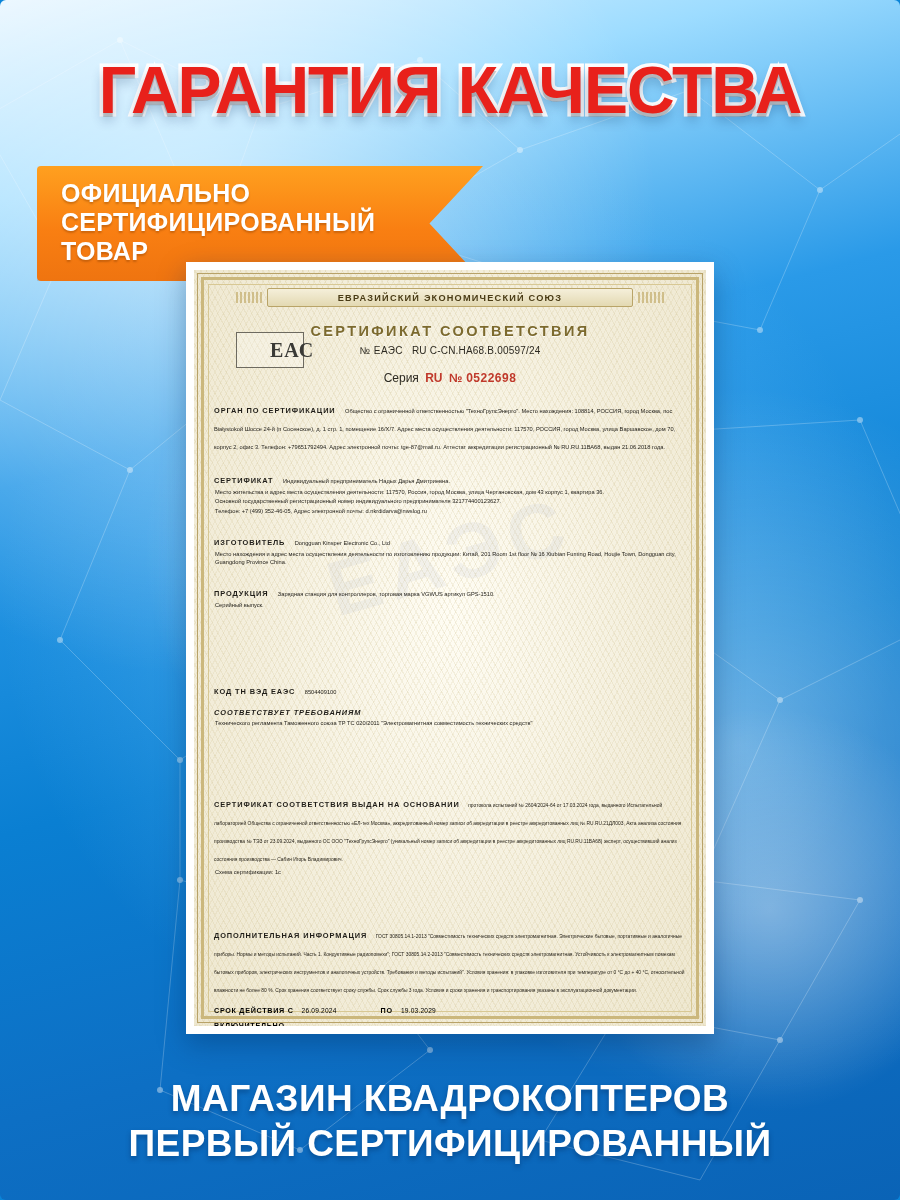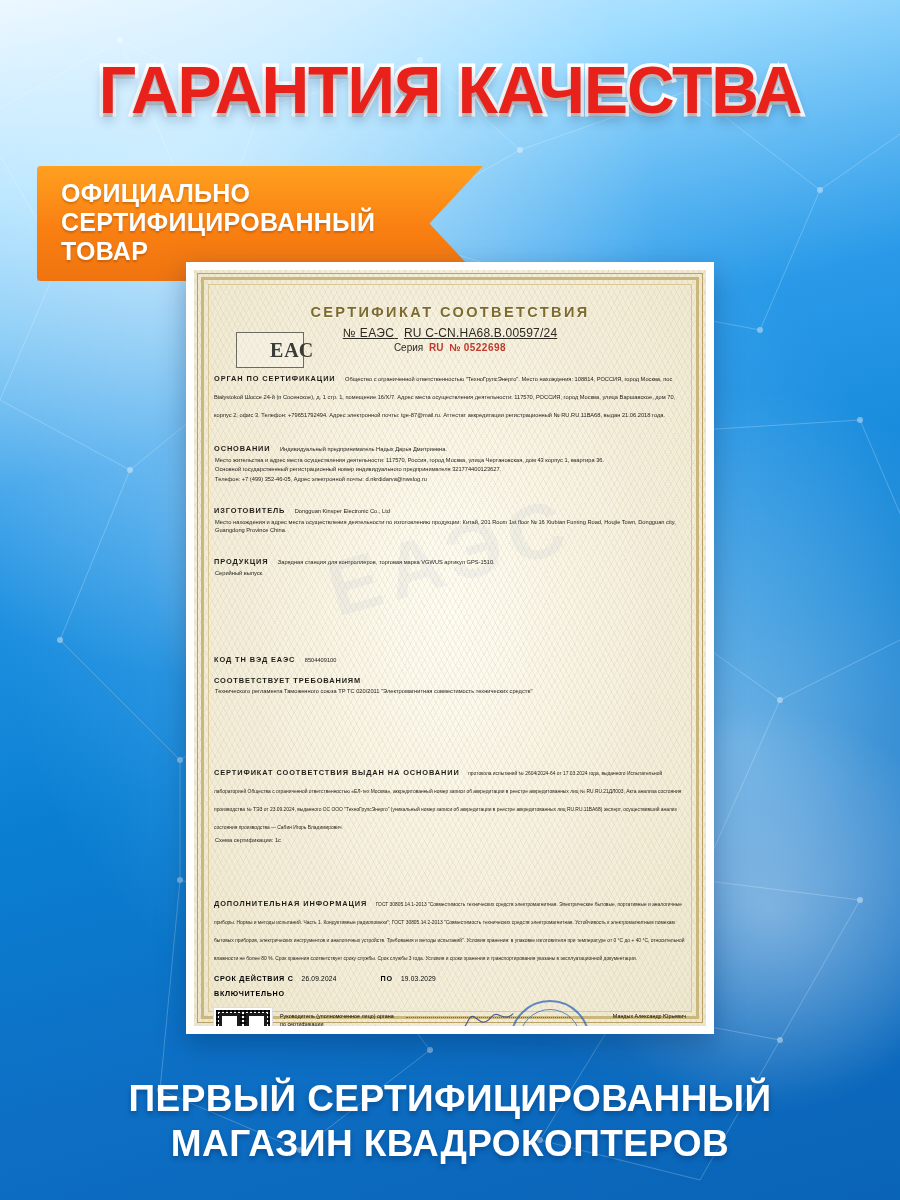--- a/index.html
+++ b/index.html
@@ -18,20 +18,21 @@
   .stage {
     position: relative;
     width: 900px;
     height: 1200px;
     background:
       radial-gradient(circle at 22% 18%, rgba(255,255,255,0.55) 0%, rgba(255,255,255,0.0) 38%),
       radial-gradient(circle at 82% 62%, rgba(255,255,255,0.35) 0%, rgba(255,255,255,0.0) 34%),
       radial-gradient(circle at 50% 50%, rgba(120,200,255,0.55) 0%, rgba(10,120,205,0.0) 60%),
       linear-gradient(165deg, #e8f6ff 0%, #9ddcff 14%, #2a9ae8 34%, #0a7fd2 58%, #0d6fc4 78%, #0a63b6 100%);
     overflow: hidden;
+    border-radius: 6px;
   }
   .netlayer {
     position: absolute;
     inset: 0;
     opacity: 0.5;
     pointer-events: none;
   }
   .glow {
     position: absolute;
     border-radius: 50%;
@@ -204,34 +205,33 @@
     text-align: center;
     font-size: 14.5px;
     font-weight: bold;
     letter-spacing: 2.4px;
     color: #7c6a2e;
     text-shadow: 0 1px 0 rgba(255,255,255,0.8);
   }
 
   .num-row {
     text-align: center;
-    font-size: 12px;
+    font-size: 10px;
     color: #2d2a22;
     margin-top: 6px;
     letter-spacing: .2px;
-    text-decoration: underline;
   }
   .num-row .label { letter-spacing: .4px; }
   .num-row .val { margin-left: 6px; }
 
   .series-row {
     text-align: center;
-    font-size: 10px;
+    font-size: 12px;
     color: #2d2a22;
-    margin-top: 2px;
+    margin-top: 15px;
   }
   .series-ru { color: #c0392b; font-weight: bold; margin: 0 3px; }
   .series-no { color: #c0392b; font-weight: bold; letter-spacing: .5px; }
 
   
   .eac {
     position: absolute;
     left: 22px;
     top: 44px;
     width: 66px;
@@ -450,20 +450,27 @@
   </div>
 
   <div class="cert-wrap">
     <div class="cert">
       <div class="cert-guilloche"></div>
       <div class="cert-border"></div>
       <div class="watermark">ЕАЭС</div>
 
       <div class="cert-inner">
 
+        <div style="position:relative;">
+          <div class="eaeu-banner">
+            <div class="banner-flank l"></div>
+            <span>ЕВРАЗИЙСКИЙ ЭКОНОМИЧЕСКИЙ СОЮЗ</span>
+            <div class="banner-flank r"></div>
+          </div>
+        </div>
 
         <div class="cert-title">СЕРТИФИКАТ СООТВЕТСТВИЯ</div>
 
         <div class="eac">
           <span>ЕАС</span>
         </div>
 
         <div class="num-row">
           <span class="label">№ ЕАЭС</span>
           <span class="val">RU C-CN.НА68.В.00597/24</span>
@@ -475,21 +482,21 @@
           <span class="series-no">№</span>
           <span class="series-no">0522698</span>
         </div>
 
         <div class="section" style="margin-top:14px;">
           <span class="sec-head">ОРГАН ПО СЕРТИФИКАЦИИ</span>
           <span class="sec-body">Общество с ограниченной ответственностью "ТехноГрупсЭнерго". Место нахождения: 108814, РОССИЯ, город Москва, пос Białystokой Шоссе 24-й (п Сосенское), д. 1 стр. 1, помещение 16/Х/7. Адрес места осуществления деятельности: 117570, РОССИЯ, город Москва, улица Варшавское, дом 70, корпус 2, офис 3. Телефон: +79651792494. Адрес электронной почты: tge-87@mail.ru. Аттестат аккредитации регистрационный № RU.RU.11ВА68, выдан 21.06.2018 года.</span>
         </div>
 
         <div class="section" style="margin-top:16px;">
-          <span class="sec-head">ОСНОВАНИИ</span>
+          <span class="sec-head">СЕРТИФИКАТ</span>
           <span class="sec-body">Индивидуальный предприниматель Надых Дарья Дмитриевна.</span>
           <div class="sec-lines">Место жительства и адрес места осуществления деятельности: 117570, Россия, город Москва, улица Чертановская, дом 43 корпус 1, квартира 36.</div>
           <div class="sec-lines">Основной государственный регистрационный номер индивидуального предпринимателя 321774400123627.</div>
           <div class="sec-lines">Телефон: +7 (499) 352-46-05, Адрес электронной почты: d.nkrdidarva@nwslog.ru</div>
         </div>
 
         <div class="section" style="margin-top:16px;">
           <span class="sec-head">ИЗГОТОВИТЕЛЬ</span>
           <span class="sec-body">Dongguan Kinsper Electronic Co., Ltd</span>
           <div class="sec-lines">Место нахождения и адрес места осуществления деятельности по изготовлению продукции: Китай, 201 Room 1st floor № 16 Xiubian Fuming Road, Houjie Town, Dongguan city, Guangdong Province China.</div>
@@ -500,21 +507,21 @@
           <span class="sec-body">Зарядная станция для контроллеров, торговая марка VGWUS артикул GPS-1510.</span>
           <div class="sec-lines">Серийный выпуск.</div>
         </div>
 
         <div class="section" style="margin-top:70px;">
           <span class="sec-head">КОД ТН ВЭД ЕАЭС</span>
           <span class="sec-body">8504409100</span>
         </div>
 
         <div class="section" style="margin-top:10px;">
-          <div class="sec-head" style="display:block;">СООТВЕТСТВУЕТ ТРЕБОВАНИЯМ</div>
+          <div class="sec-head" style="display:block;font-style:italic;">СООТВЕТСТВУЕТ ТРЕБОВАНИЯМ</div>
           <div class="sec-lines" style="margin-top:2px;">Технического регламента Таможенного союза ТР ТС 020/2011 "Электромагнитная совместимость технических средств"</div>
         </div>
 
         <div class="section" style="margin-top:66px;">
           <span class="sec-head">СЕРТИФИКАТ СООТВЕТСТВИЯ ВЫДАН НА ОСНОВАНИИ</span>
           <span class="tiny-block" style="display:inline; margin-left:4px;">протокола испытаний № 2604/2024-64 от 17.03.2024 года, выданного Испытательной лабораторией Общества с ограниченной ответственностью «ЕЛ-тех Москва», аккредитованный номер записи об аккредитации в реестре аккредитованных лиц № RU.RU.21ДЛ003, Акта анализа состояния производства № ТЭЗ от 23.09.2024, выданного ОС ООО "ТехноГрупсЭнерго" (уникальный номер записи об аккредитации в реестре аккредитованных лиц RU.RU.11ВА68) эксперт, осуществивший анализ состояния производства — Сабин Игорь Владимирович.</span>
           <div class="sec-lines" style="margin-top:3px;">Схема сертификации: 1с</div>
         </div>
 
         <div class="section" style="margin-top:48px;">
@@ -553,17 +560,17 @@
             </div>
 
           </div>
         </div>
 
       </div>
     </div>
   </div>
 
   <div class="footer">
+    <div>МАГАЗИН КВАДРОКОПТЕРОВ</div>
     <div>ПЕРВЫЙ СЕРТИФИЦИРОВАННЫЙ</div>
-    <div>МАГАЗИН КВАДРОКОПТЕРОВ</div>
   </div>
 
 </div>
 
 </body></html>

